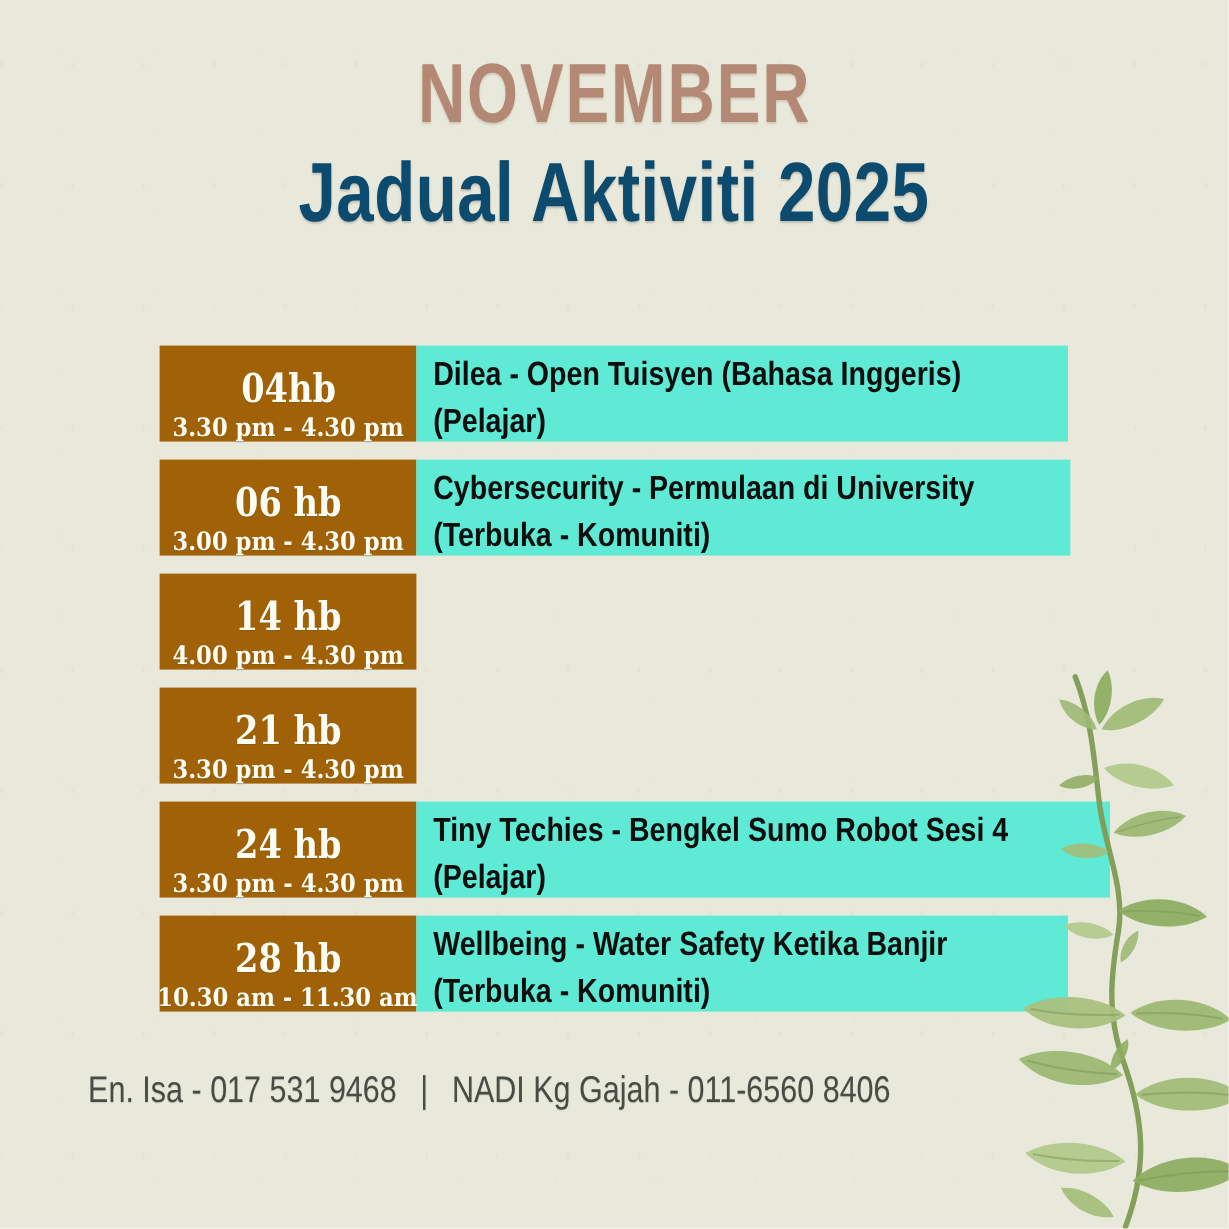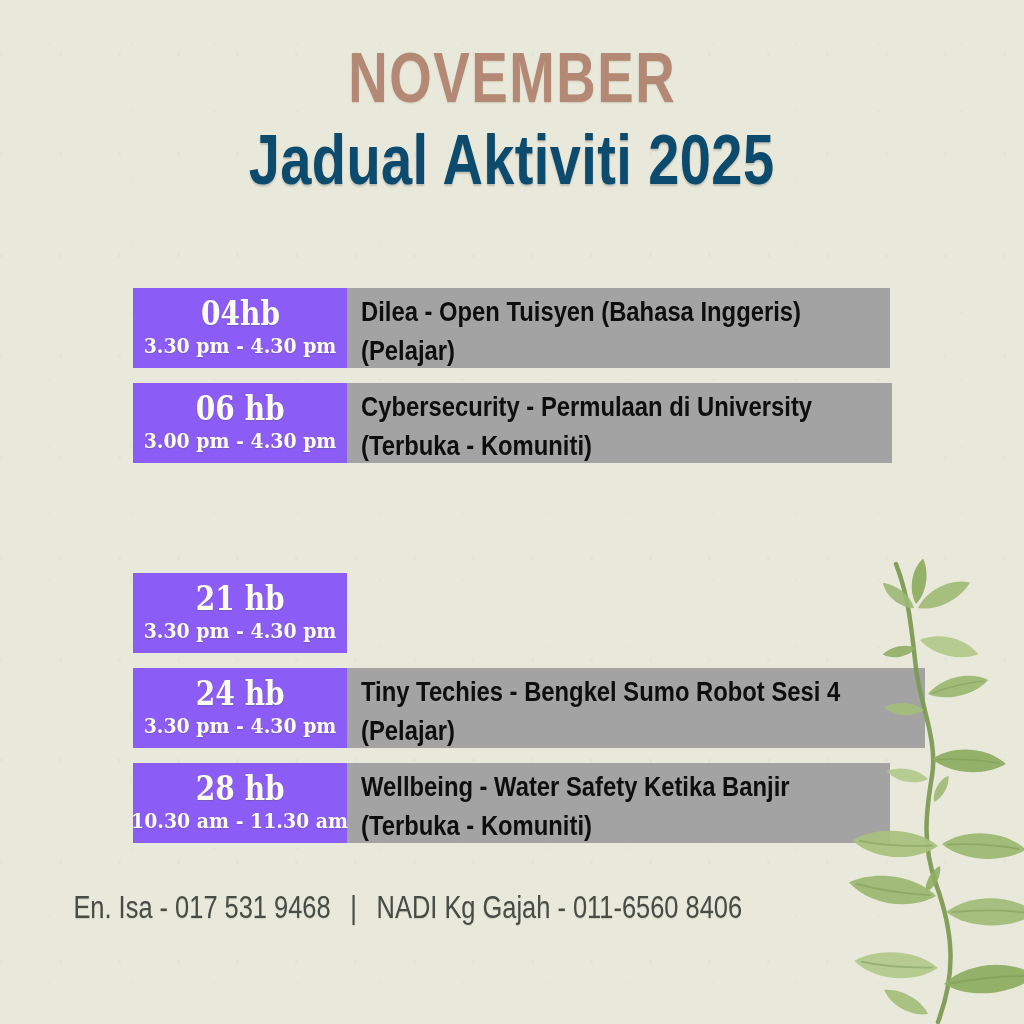--- a/index.html
+++ b/index.html
@@ -22,28 +22,28 @@
   .month{position:absolute;top:26px;left:0;width:100%;text-align:center;z-index:2;
     font-weight:bold;font-size:70px;line-height:1.0;color:#b38874;letter-spacing:2px;
     text-shadow:0 1px 2px rgba(90,60,40,0.18);margin-top:17px;}
   .main-title{position:absolute;top:124px;left:0;width:100%;text-align:center;z-index:2;
     font-weight:bold;font-size:70px;line-height:1.05;color:#0c4a6e;letter-spacing:0.5px;
     text-shadow:0 2px 2px rgba(40,40,40,0.22);}
   .cx{display:inline-block;transform:scaleX(0.78);transform-origin:center;white-space:pre;}
 
   .schedule{position:absolute;left:133px;top:288px;width:757px;z-index:2;}
   .row{display:flex;height:80px;margin-bottom:15px;}
-  .date-box{width:214px;flex:0 0 214px;background:#8b5cf6;color:#fbfcf3;
-    display:flex;flex-direction:column;align-items:center;justify-content:center;gap:3px;
+  .date-box{width:214px;flex:0 0 214px;background:#a16207;color:#fbfcf3;
+    display:flex;flex-direction:column;align-items:center;justify-content:flex-end;gap:3px;
     font-family:"DejaVu Serif",serif;text-shadow:0 1px 1px rgba(60,80,30,0.25);}
   .date-line{font-size:33px;line-height:1.0;font-weight:700;display:inline-block;
     transform:scaleX(0.85);transform-origin:center;white-space:pre;}
   .time-line{font-size:21px;line-height:1.2;font-weight:600;display:inline-block;
     transform:scaleX(0.9);transform-origin:center;white-space:pre;}
-  .desc-box{flex:1;background:#a3a3a3;padding:4px 0 0 14px;overflow:visible;}
+  .desc-box{flex:1;background:#5eead4;padding:4px 0 0 14px;overflow:visible;}
   .desc-line{font-weight:bold;font-size:28px;line-height:39px;color:#0e0e0e;
     display:block;transform:scaleX(0.85);transform-origin:left center;white-space:pre;}
 
   .footer{position:absolute;top:890px;left:0;width:100%;text-align:left;z-index:2;
     font-weight:normal;font-size:31px;color:#474c44;text-shadow:0 1px 1px rgba(50,60,40,0.15);}
   .footer .cxf{display:inline-block;transform:scaleX(0.82);transform-origin:center;white-space:pre;}
   .footer .sep{margin:0 24px;}
 
   .leaves{position:absolute;right:0;bottom:0;width:204px;height:480px;z-index:3;pointer-events:none;}
 </style>
@@ -74,20 +74,24 @@
         <span class="date-line">06 hb</span>
         <span class="time-line">3.00 pm - 4.30 pm</span>
       </div>
       <div class="desc-box">
         <span class="desc-line">Cybersecurity - Permulaan di University</span>
         <span class="desc-line">(Terbuka - Komuniti)</span>
       </div>
     </div>
 
     <div class="row">
+      <div class="date-box">
+        <span class="date-line">14 hb</span>
+        <span class="time-line">4.00 pm - 4.30 pm</span>
+      </div>
     </div>
 
     <div class="row">
       <div class="date-box">
         <span class="date-line">21 hb</span>
         <span class="time-line">3.30 pm - 4.30 pm</span>
       </div>
     </div>
 
     <div class="row">

